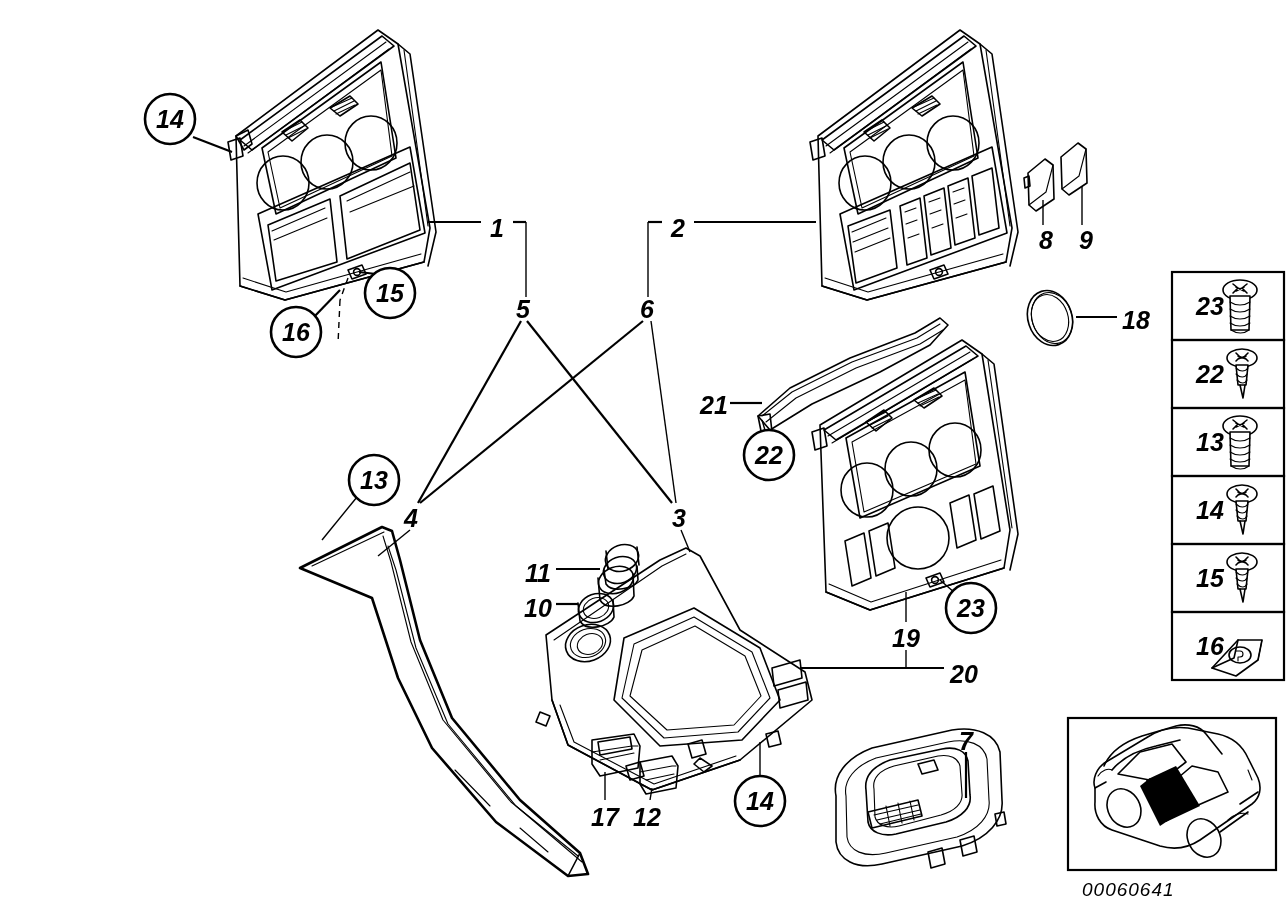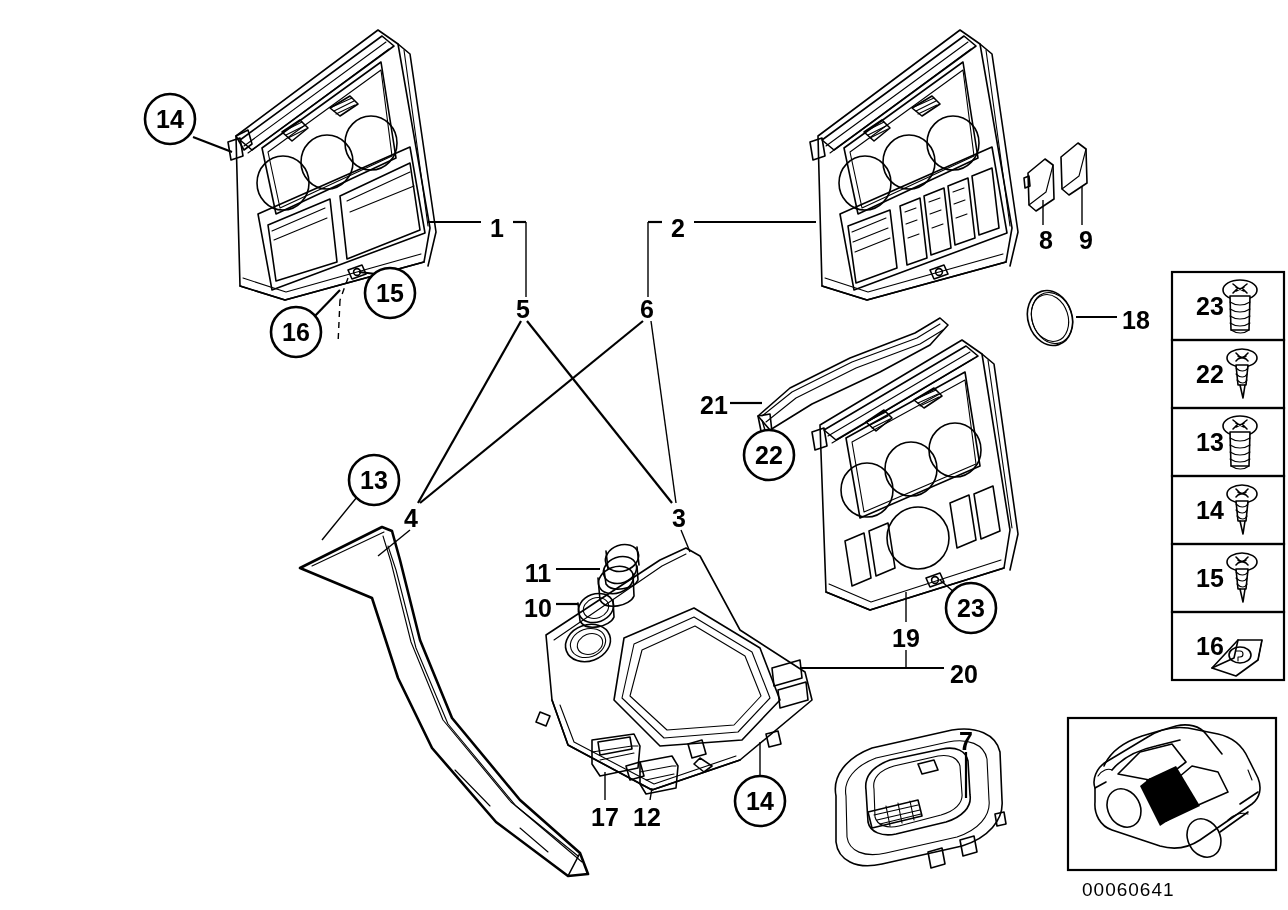--- a/index.html
+++ b/index.html
@@ -1,17 +1,17 @@
 <!DOCTYPE html>
 <html><head>
 <meta charset="utf-8">
 <style>
   html,body{margin:0;padding:0;background:#fff;}
   body{width:1288px;height:910px;overflow:hidden;font-family:"Liberation Sans",sans-serif;}
-  #stage{position:relative;width:1288px;height:714px;background:#ffffff;}
+  #stage{position:relative;width:1288px;height:714px;background:#ffffff;font-style:italic;}
   svg.layer{position:absolute;left:0;top:0;width:1288px;height:910px;}
   .num{font-family:"Liberation Sans",sans-serif;font-weight:bold;font-size:25px;fill:#000;}
   .diagid{font-family:"Liberation Sans",sans-serif;font-weight:normal;font-size:19px;fill:#000;letter-spacing:1px;}
   .ln{stroke:#000;fill:none;}
   .lw1{stroke-width:1.4;}
   .lw2{stroke-width:2.2;}
   .prt{fill:none;stroke:#000;stroke-width:1.6;stroke-linejoin:round;stroke-linecap:round;}
   .prtthin{fill:none;stroke:#000;stroke-width:1.1;stroke-linejoin:round;stroke-linecap:round;}
   .prtthick{fill:none;stroke:#000;stroke-width:2.6;stroke-linejoin:round;stroke-linecap:round;}
   .fillw{fill:#fff;}

